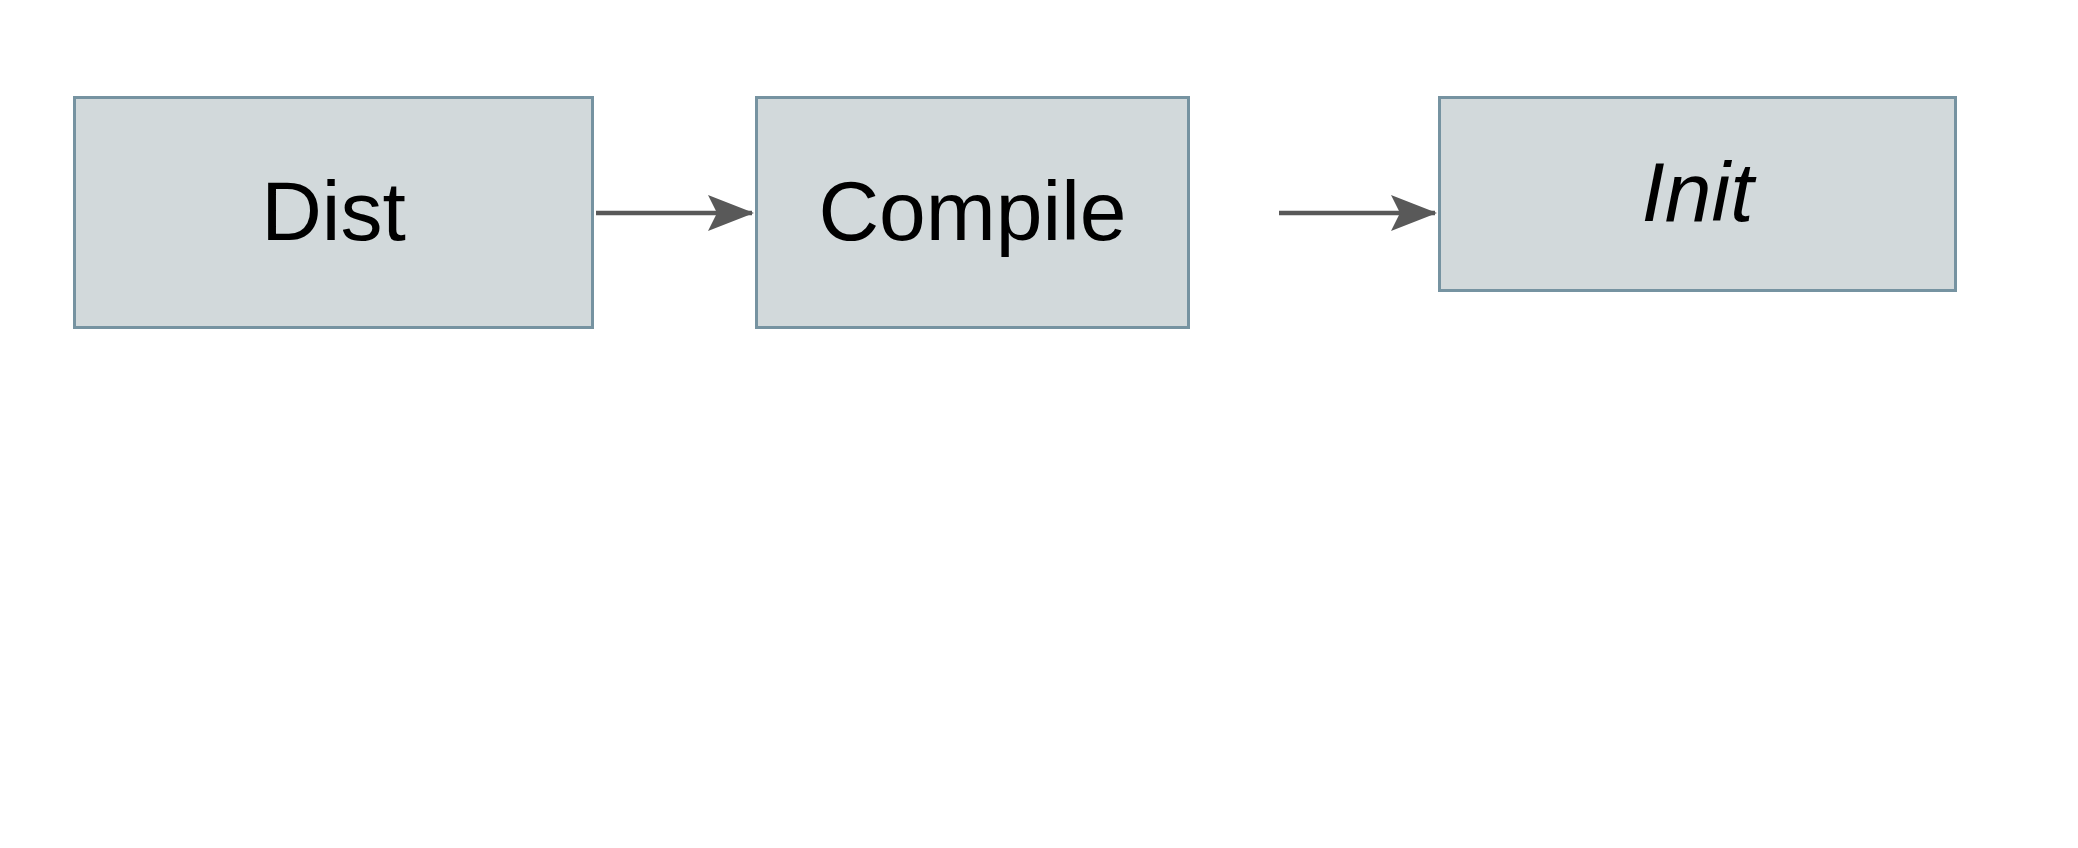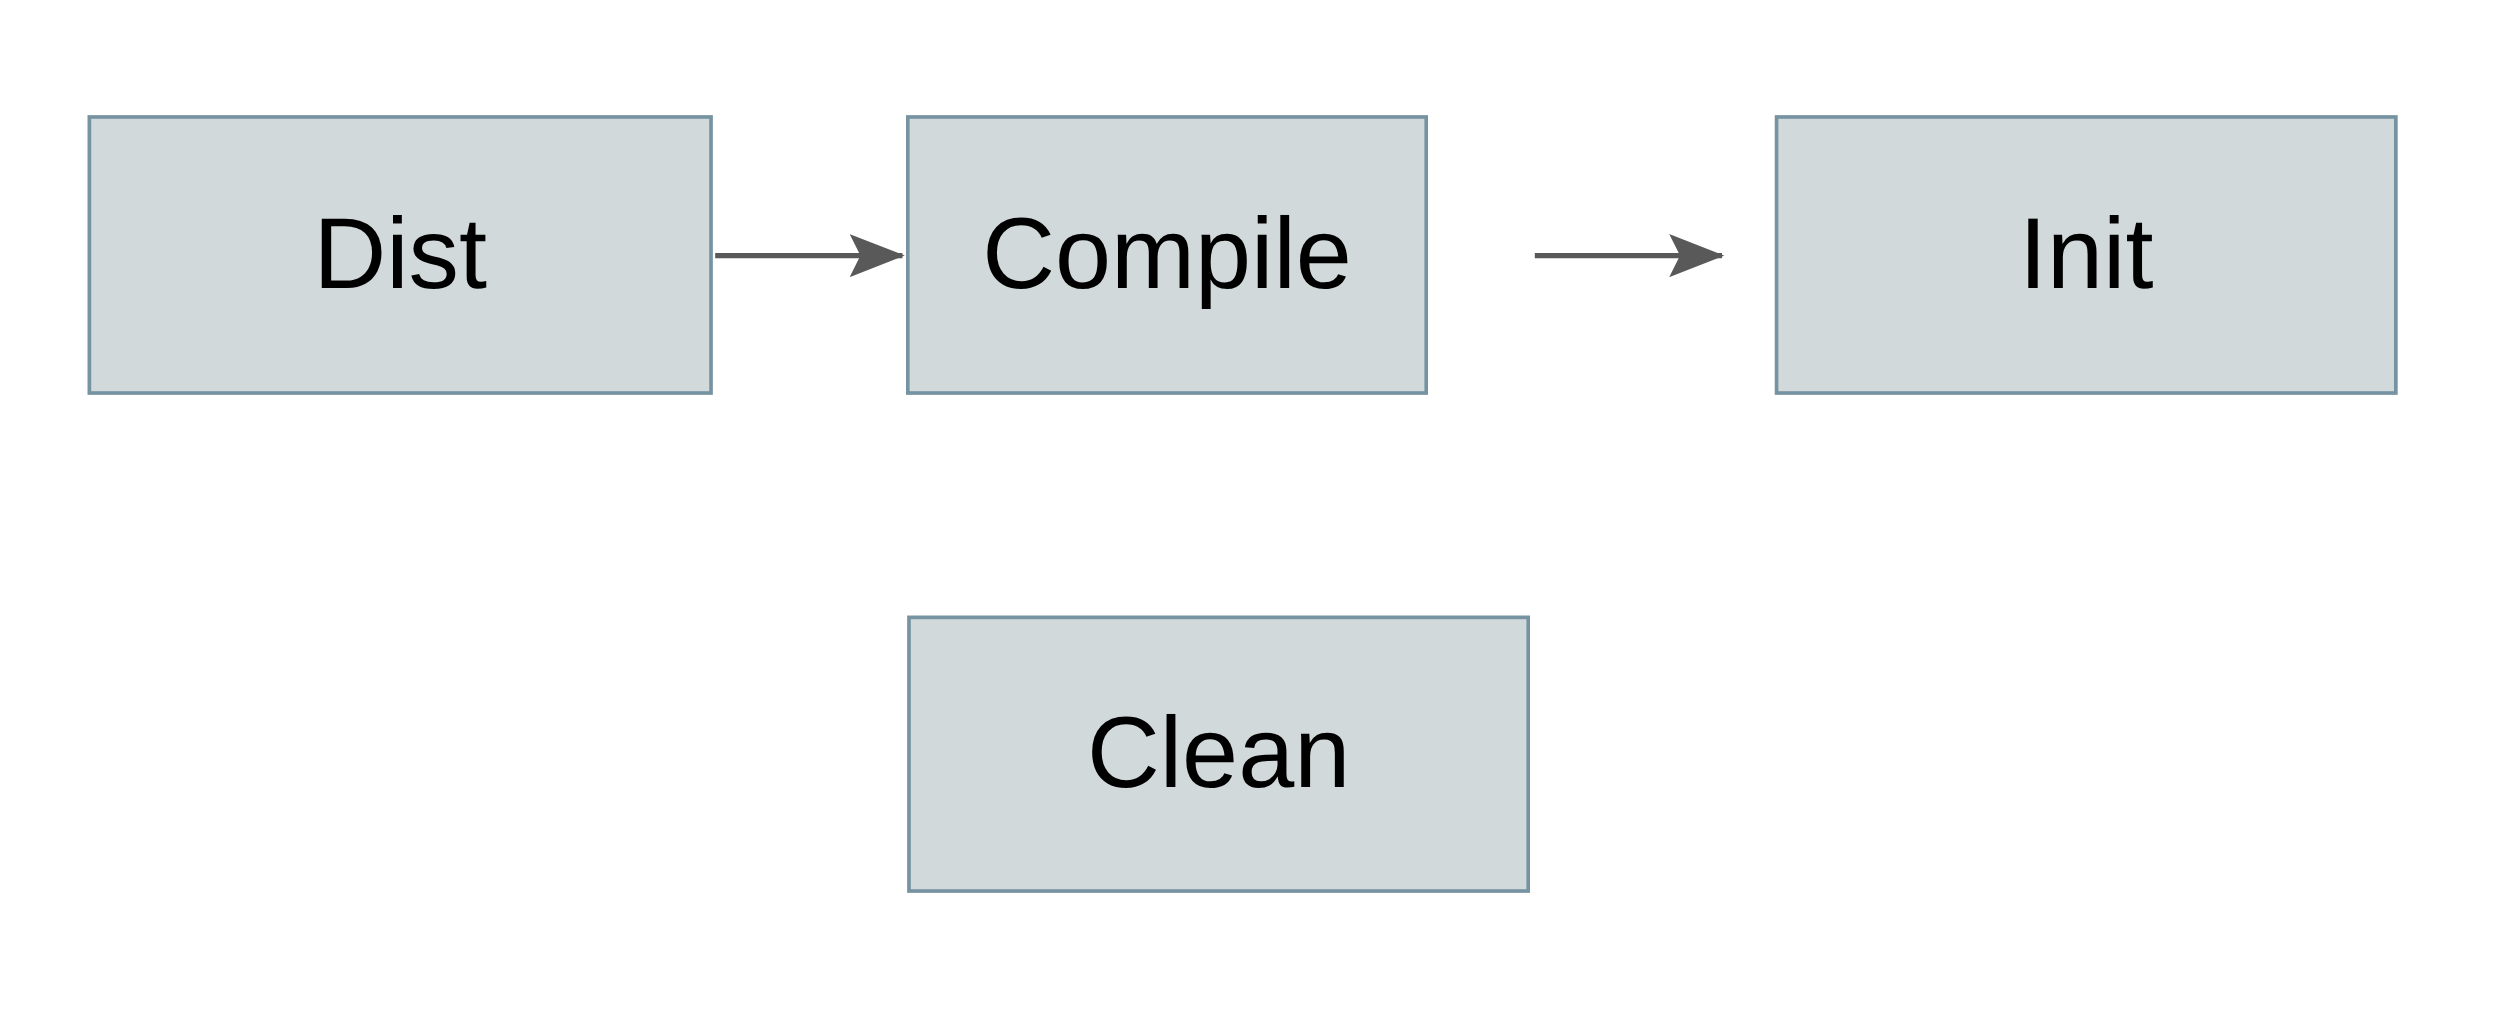--- a/index.html
+++ b/index.html
@@ -28,21 +28,21 @@
   .node-label {
     font-size: 84px;
     line-height: 1;
     color: var(--text-color, #000000);
     letter-spacing: 0px;
     white-space: nowrap;
     transform: translateY(-2px);
   }
   #node-dist    { left: 73px;   top: 96px;  width: 521px; height: 233px; }
   #node-compile { left: 755px;  top: 96px;  width: 435px; height: 233px; }
-  #node-init    { left: 1479px; top: 96px;  width: 519px; height: 233px; }
+  #node-init    { left: 1438px; top: 96px;  width: 519px; height: 196px; font-style: italic; }
   #node-clean   { left: 756px;  top: 513px; width: 519px; height: 231px; }
 
   .edges-layer {
     position: absolute;
     left: 0; top: 0;
     width: 2078px;
     height: 848px;
   }
   .edge-line {
     stroke: var(--arrow-color, #595959);
@@ -74,17 +74,14 @@
   </div>
 
   <div class="node" id="node-compile">
     <span class="node-label">Compile</span>
   </div>
 
   <div class="node" id="node-init">
     <span class="node-label">Init</span>
   </div>
 
-  <div class="node" id="node-clean">
-    <span class="node-label">Clean</span>
-  </div>
 
 </div>
 
 </body></html>

